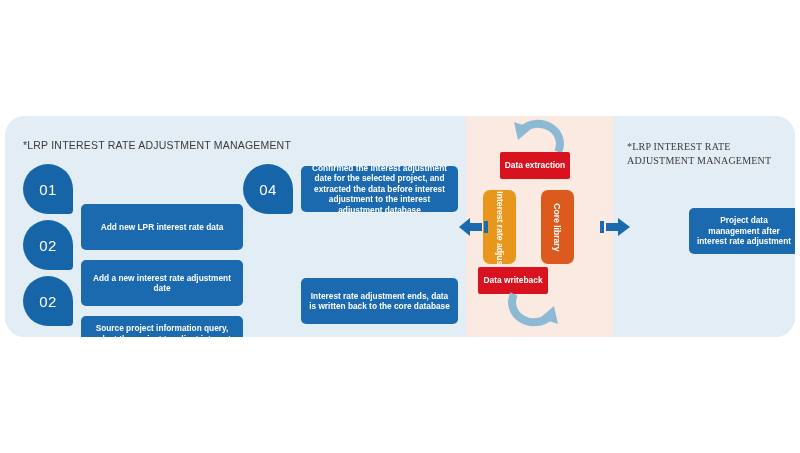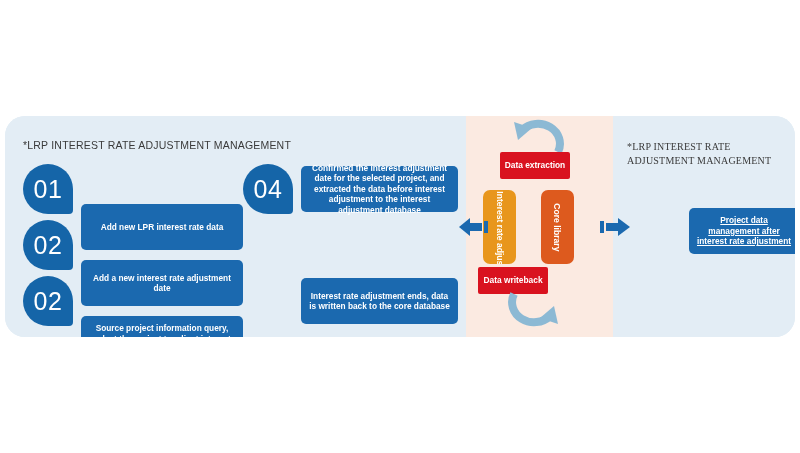--- a/index.html
+++ b/index.html
@@ -65,21 +65,21 @@
     left: 0;
     top: 0;
     width: 50px;
     height: 50px;
     background: #1565a8;
     border-radius: 50% 50% 4px 50%;
     color: #ffffff;
     display: flex;
     align-items: center;
     justify-content: center;
-    font-size: 25px;
+    font-size: 15px;
     font-weight: 300;
     letter-spacing: .5px;
     font-family: "Liberation Sans", sans-serif;
   }
   .step-box {
     position: absolute;
     top: 2px;
     height: 46px;
     background: #1b69af;
     border-radius: 5px;
@@ -97,21 +97,21 @@
   }
 
   
   .col-a { left: 18px; width: 220px; }
   .col-a .step-box { left: 58px; width: 162px; margin-top: 38px; }
   
   .col-b { left: 238px; width: 215px; }
   .col-b .step-box { left: 58px; width: 157px; }
   
   .col-c { left: 628px; width: 160px; }
-  .col-c .step-box { left: 56px; width: 110px; text-decoration: underline; }
+  .col-c .step-box { left: 56px; width: 110px; }
 
   .row1 { top: 48px; }
   .row2 { top: 104px; }
   .row3 { top: 160px; }
   .row-single { top: 90px; }
 
   
   .pill {
     position: absolute;
     background: #d9121f;

